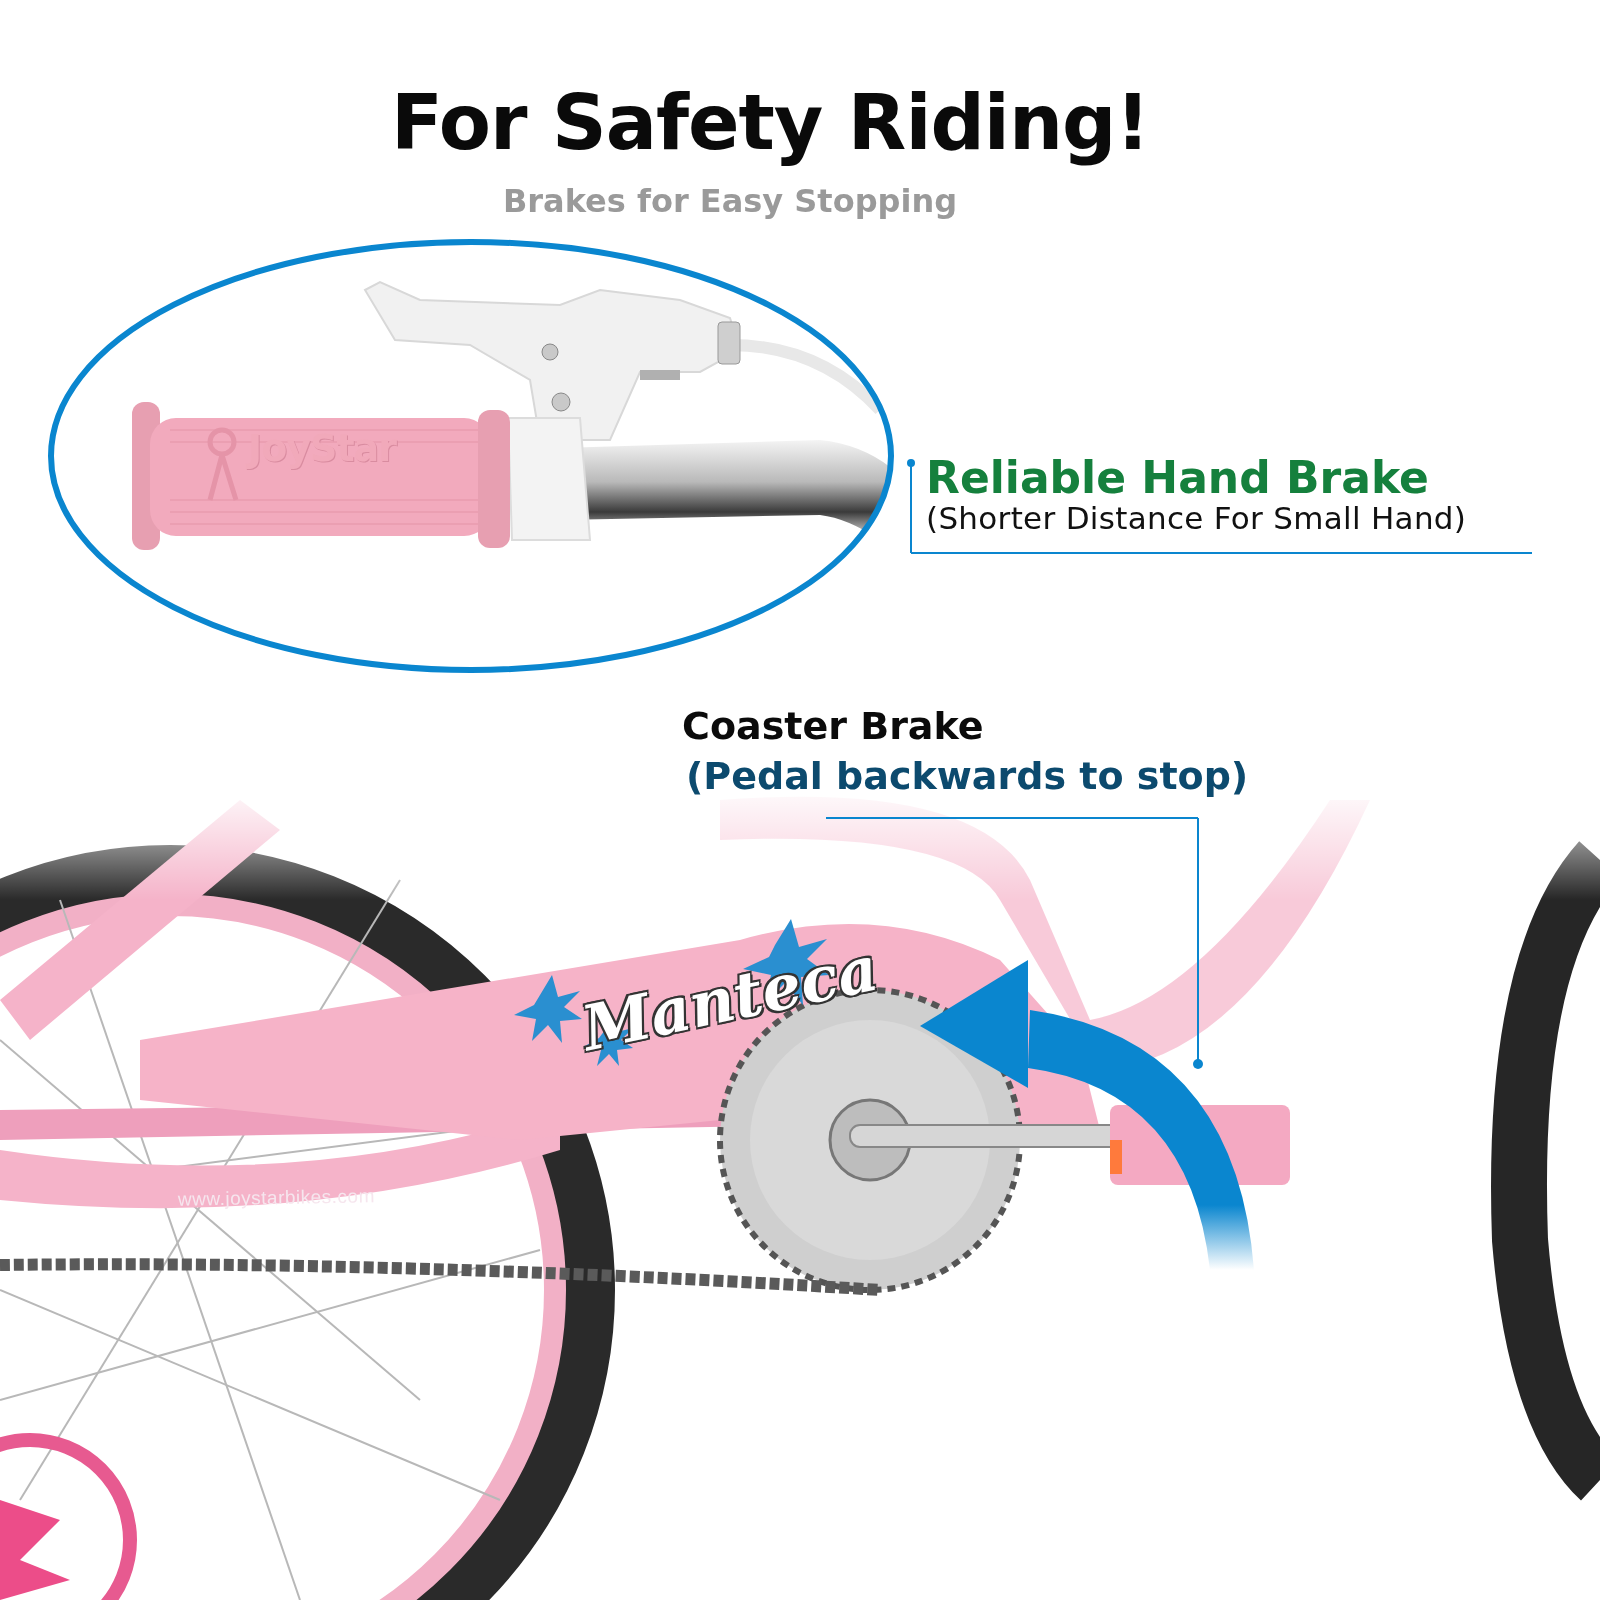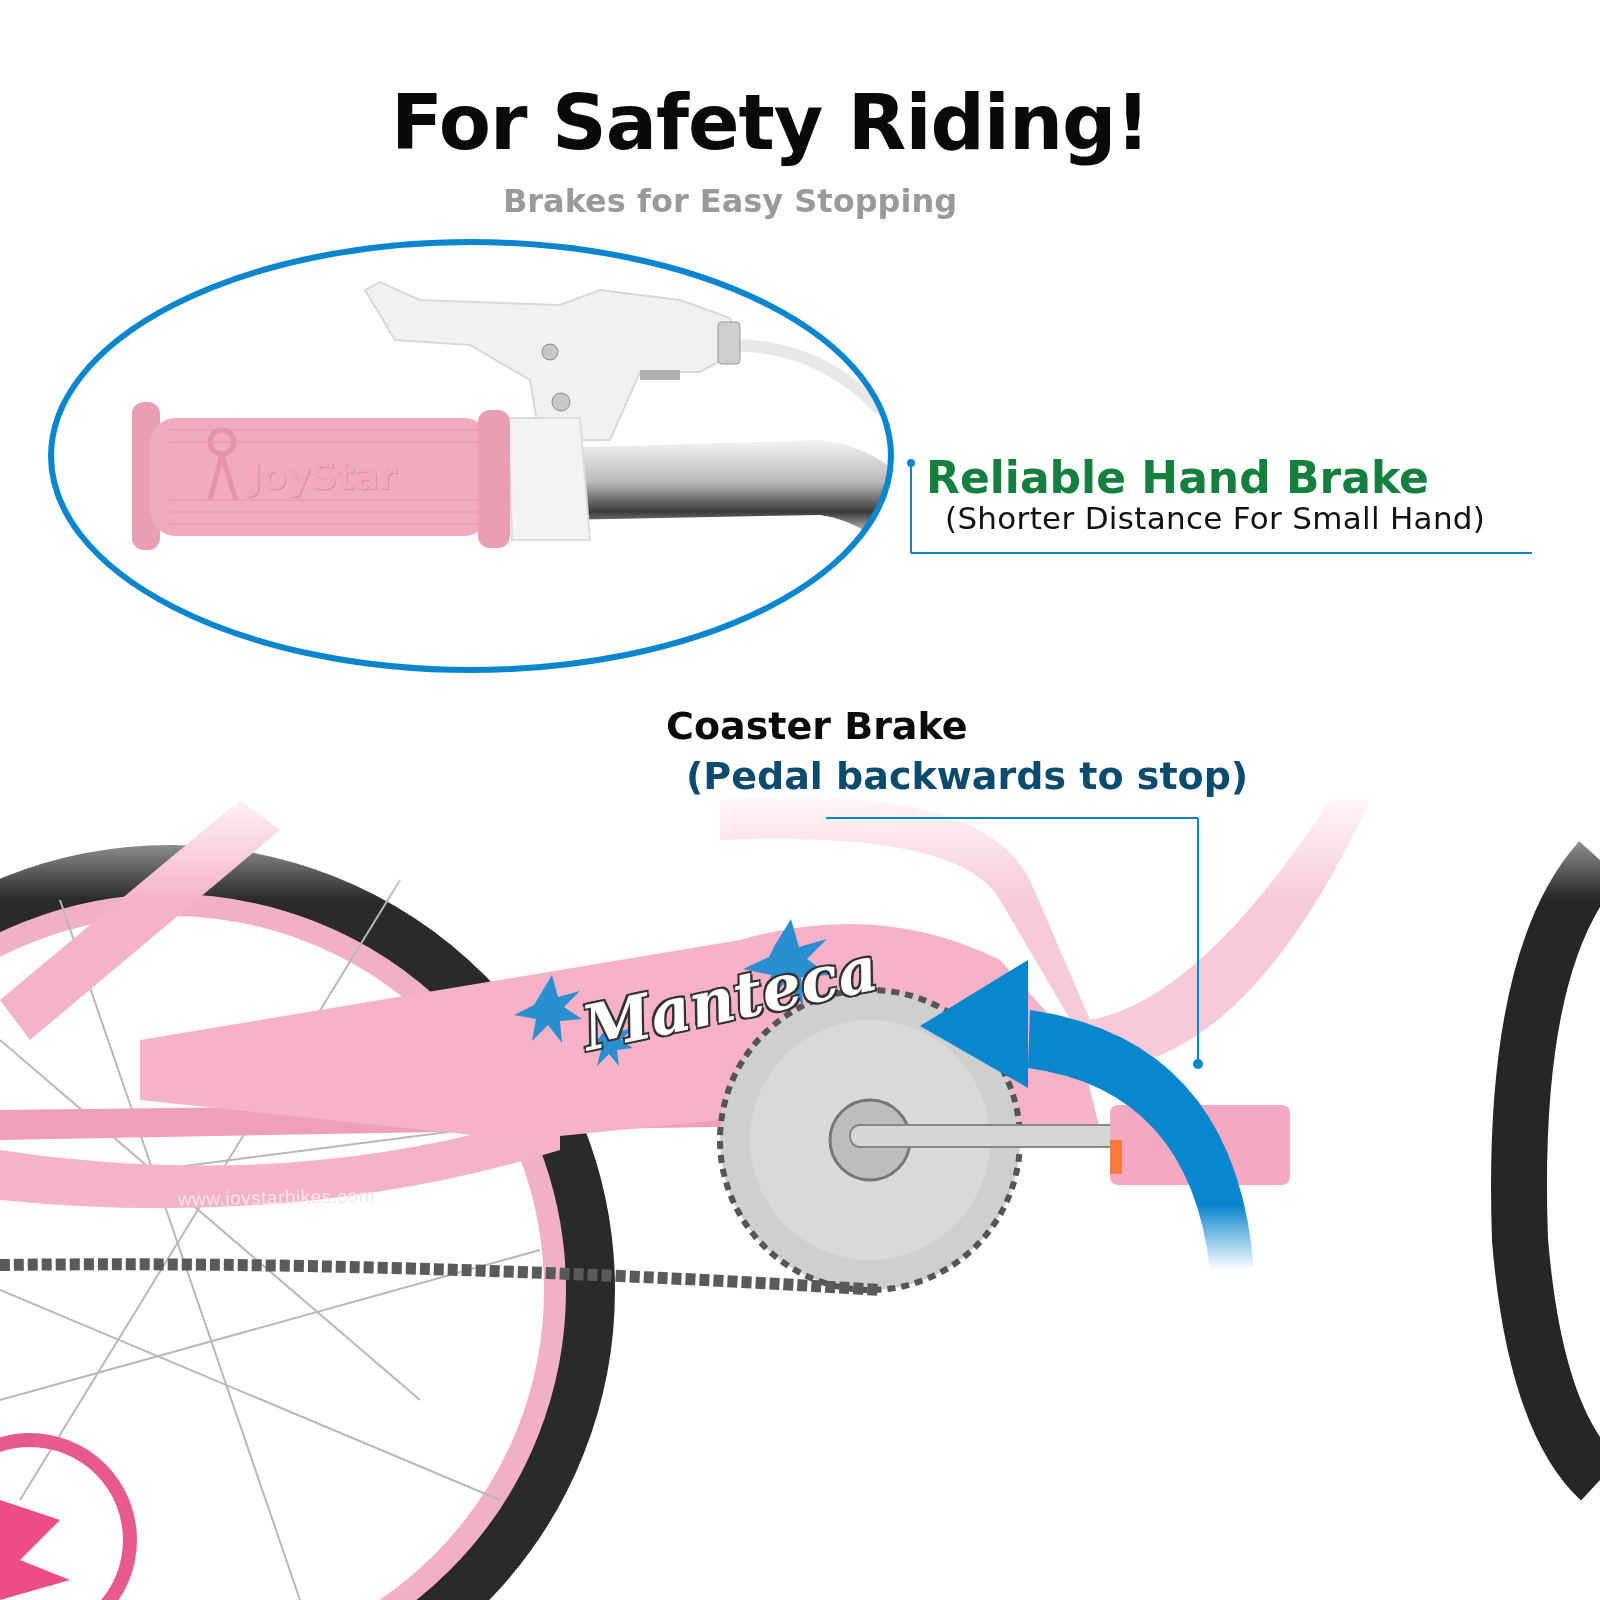--- a/index.html
+++ b/index.html
@@ -1,26 +1,26 @@
 <!DOCTYPE html>
 <html><head>
 <meta charset="utf-8">
 <style>
   html, body { margin: 0; padding: 0; background: #ffffff; }
   body { width: 1600px; height: 1600px; position: relative; overflow: hidden; font-family: "DejaVu Sans", sans-serif; }
   .title { position: absolute; left: 0; width: 1540px; top: 78px; text-align: center; font-size: 76px; font-weight: bold; color: #0a0a0a; letter-spacing: -1px; }
   .subtitle { position: absolute; left: 0; width: 1460px; top: 182px; text-align: center; font-size: 32px; font-weight: bold; color: #9a9a9a; letter-spacing: 0px; }
   .scene { position: absolute; left: 0; top: 0; width: 1600px; height: 1600px; }
   .callout-hand-title { position: absolute; left: 926px; top: 452px; font-size: 44px; font-weight: bold; color: #15803d; }
-  .callout-hand-sub { position: absolute; left: 926px; top: 500px; font-size: 31px; color: #111; letter-spacing: 0.3px; margin-left: 19px; }
-  .callout-coaster-title { position: absolute; left: 666px; top: 704px; font-size: 38px; font-weight: bold; color: #0b0b0b; }
+  .callout-hand-sub { position: absolute; left: 926px; top: 500px; font-size: 31px; color: #111; letter-spacing: 0.3px; }
+  .callout-coaster-title { position: absolute; left: 682px; top: 704px; font-size: 38px; font-weight: bold; color: #0b0b0b; }
   .callout-coaster-sub { position: absolute; left: 686px; top: 754px; font-size: 38px; font-weight: bold; color: #0c4a6e; }
   .url-text { position: absolute; left: 178px; top: 1187px; font-size: 19px; color: #f6e6ee; transform: rotate(-1deg); letter-spacing: 0.5px; font-family: "Liberation Sans", sans-serif; }
   .decal { position: absolute; left: 580px; top: 962px; font-size: 62px; font-style: italic; font-weight: bold; color: #ffffff; font-family: "DejaVu Serif", serif; transform: rotate(-12deg); text-shadow: -2px -2px 0 #333, 2px -2px 0 #333, -2px 2px 0 #333, 2px 2px 0 #333; }
-  .grip-brand { position: absolute; left: 248px; top: 454px; font-size: 38px; font-weight: bold; color: #f1a9ba; font-family: "DejaVu Sans", sans-serif; letter-spacing: -1px; text-shadow: 1px 1px 0 #d98ca0; }
+  .grip-brand { position: absolute; left: 248px; top: 426px; font-size: 38px; font-weight: bold; color: #f1a9ba; font-family: "DejaVu Sans", sans-serif; letter-spacing: -1px; text-shadow: 1px 1px 0 #d98ca0; }
 </style>
 </head>
 <body>
 
 <div class="title">For Safety Riding!</div>
 <div class="subtitle">Brakes for Easy Stopping</div>
 
 <svg class="scene" viewBox="0 0 1600 1600" xmlns="http://www.w3.org/2000/svg">
   <defs>
     <linearGradient id="fadeTop" x1="0" y1="0" x2="0" y2="1">

